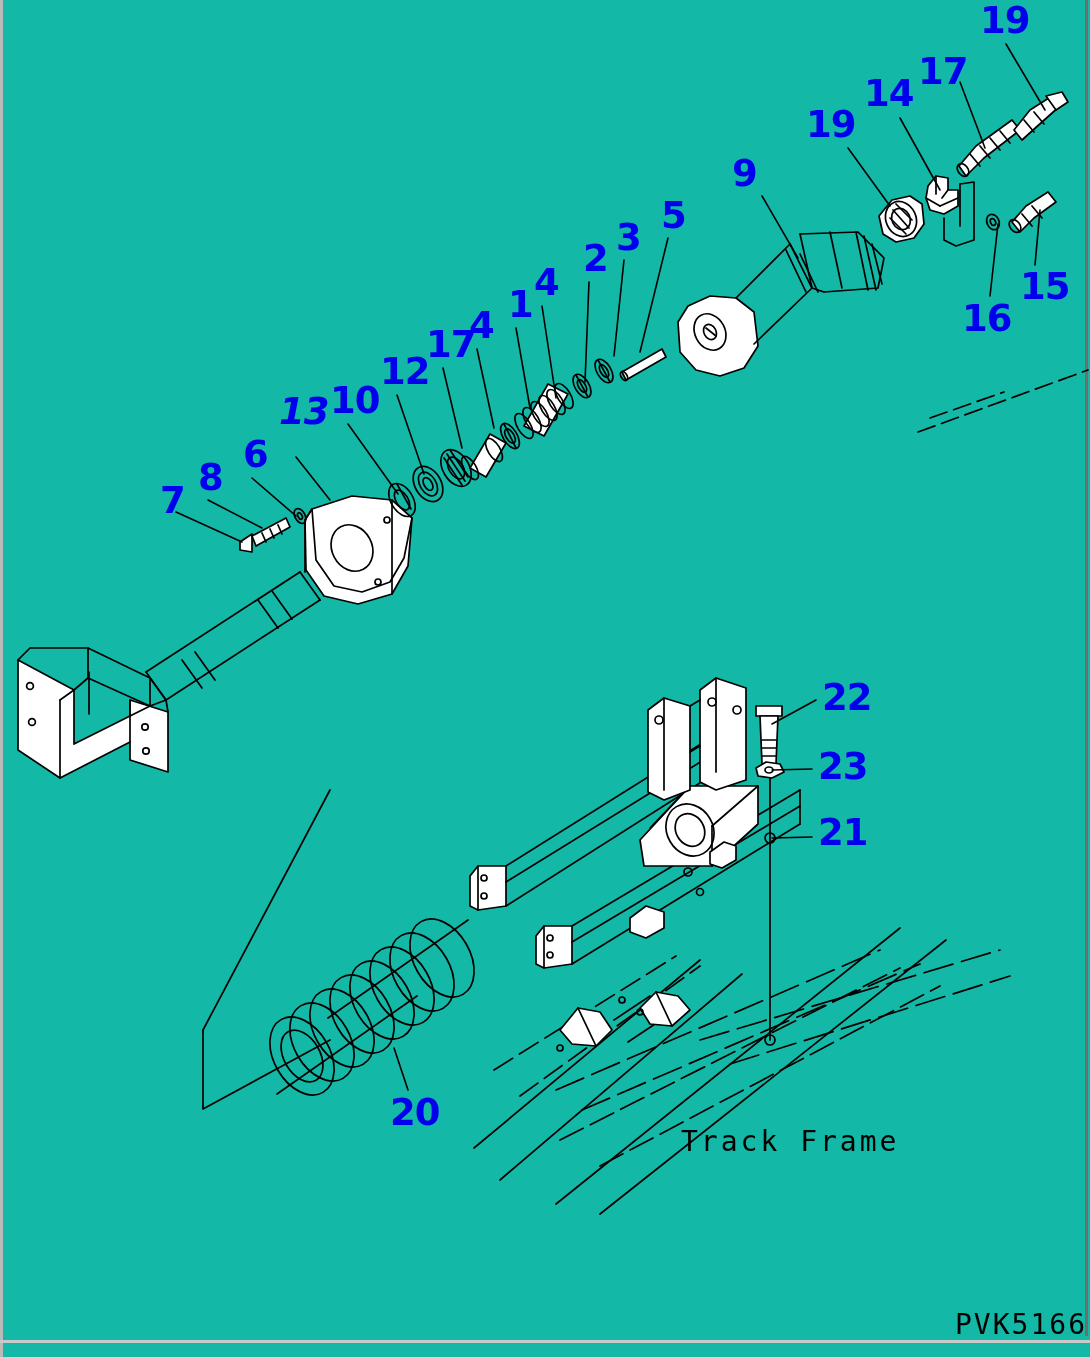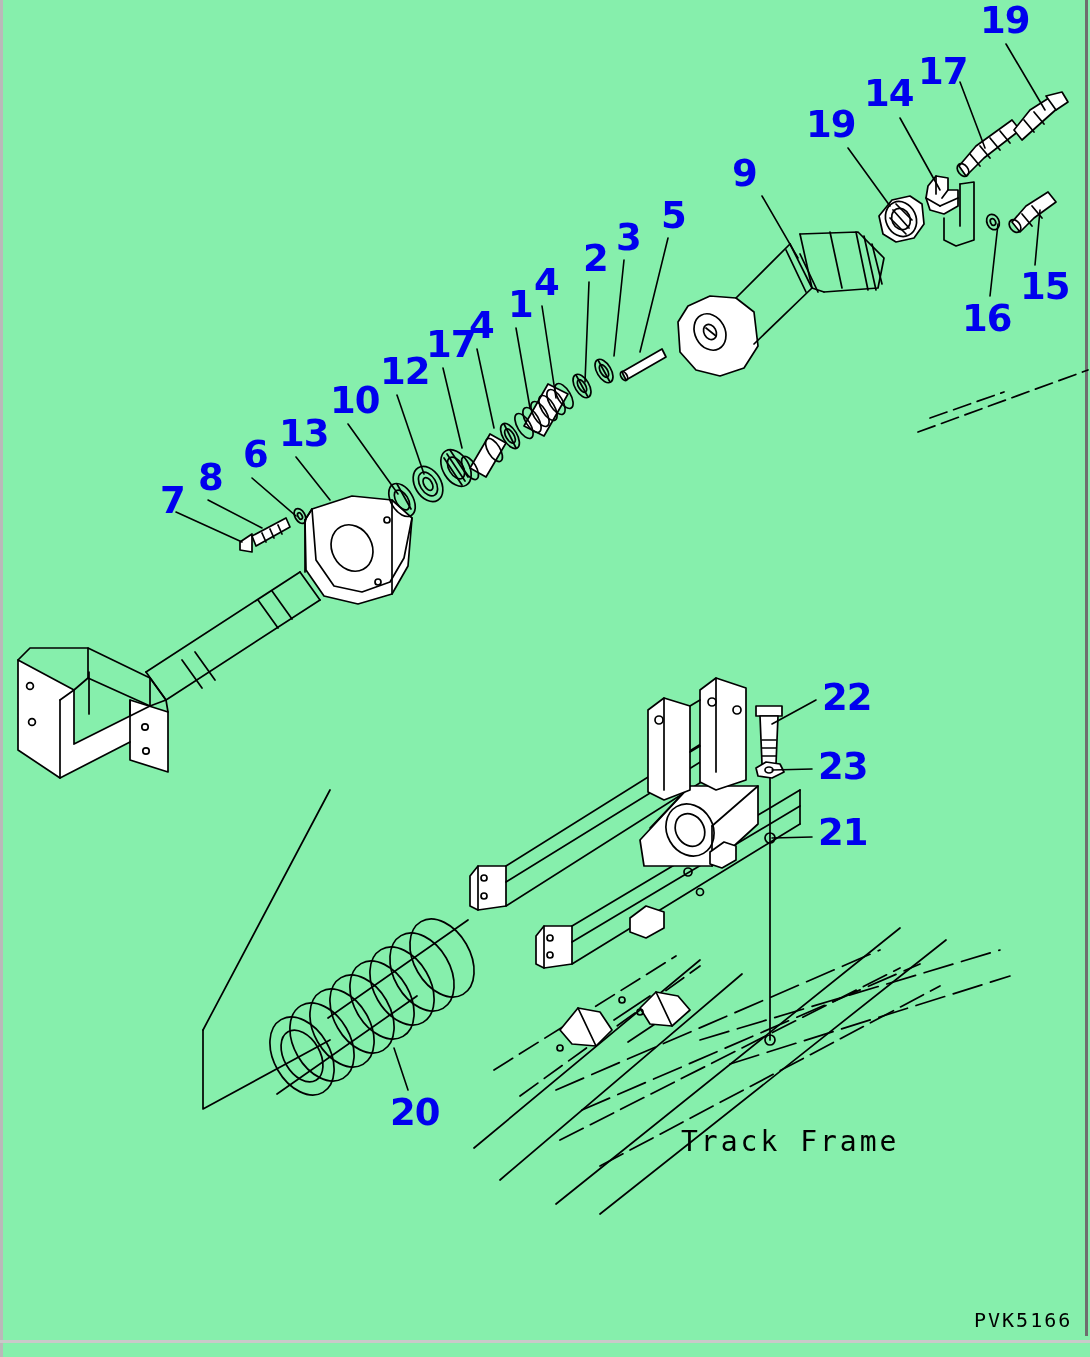--- a/index.html
+++ b/index.html
@@ -8,21 +8,21 @@
     padding: 0;
     background: #ffffff;
   }
   body {
     font-family: "Liberation Sans", sans-serif;
   }
   #page {
     position: relative;
     width: 1090px;
     height: 1357px;
-    background: #86efac;
+    background: #14b8a6;
     overflow: hidden;
   }
   #page-border-left {
     position: absolute;
     left: 0px;
     top: 0px;
     width: 3px;
     height: 1357px;
     background: #b9b9b9;
   }
@@ -60,24 +60,23 @@
     letter-spacing: -1px;
     white-space: nowrap;
     user-select: none;
   }
   .code-label {
     position: absolute;
     left: 955px;
     top: 1308px;
     color: #000000;
     font-family: "DejaVu Sans Mono", monospace;
-    font-size: 20px;
+    font-size: 28px;
     letter-spacing: 2px;
     white-space: nowrap;
-    margin-left: 19px;
   }
   .frame-label {
     position: absolute;
     color: #000000;
     font-family: "DejaVu Sans Mono", monospace;
     white-space: nowrap;
   }
   .frame-label.jp {
     left: 679px;
     top: 1092px;
@@ -433,21 +432,21 @@
       <div class="callout" style="left: 962px; top: 300px;">16</div>
       <div class="callout" style="left: 661px; top: 197px;">5</div>
       <div class="callout" style="left: 616px; top: 219px;">3</div>
       <div class="callout" style="left: 583px; top: 240px;">2</div>
       <div class="callout" style="left: 534px; top: 264px;">4</div>
       <div class="callout" style="left: 508px; top: 286px;">1</div>
       <div class="callout" style="left: 469px; top: 307px;">4</div>
       <div class="callout" style="left: 426px; top: 326px;">17</div>
       <div class="callout" style="left: 380px; top: 353px;">12</div>
       <div class="callout" style="left: 330px; top: 382px;">10</div>
-      <div class="callout" style="left: 279px; top: 415px;">13</div>
+      <div class="callout" style="left: 279px; top: 393px; font-style: italic;">13</div>
       <div class="callout" style="left: 243px; top: 436px;">6</div>
       <div class="callout" style="left: 198px; top: 459px;">8</div>
       <div class="callout" style="left: 160px; top: 482px;">7</div>
       <div class="callout" style="left: 822px; top: 679px;">22</div>
       <div class="callout" style="left: 818px; top: 748px;">23</div>
       <div class="callout" style="left: 818px; top: 814px;">21</div>
       <div class="callout" style="left: 390px; top: 1094px;">20</div>
     </div>
 
   <div class="frame-label en">Track Frame</div>

